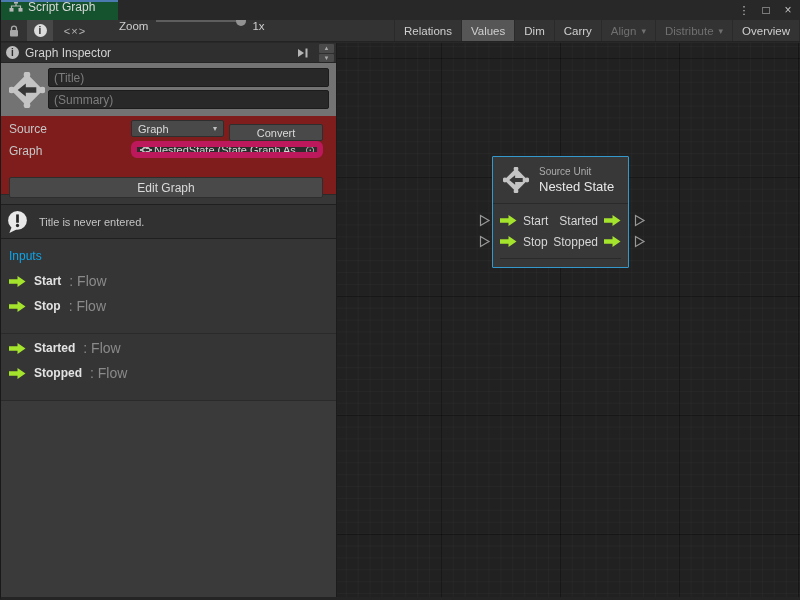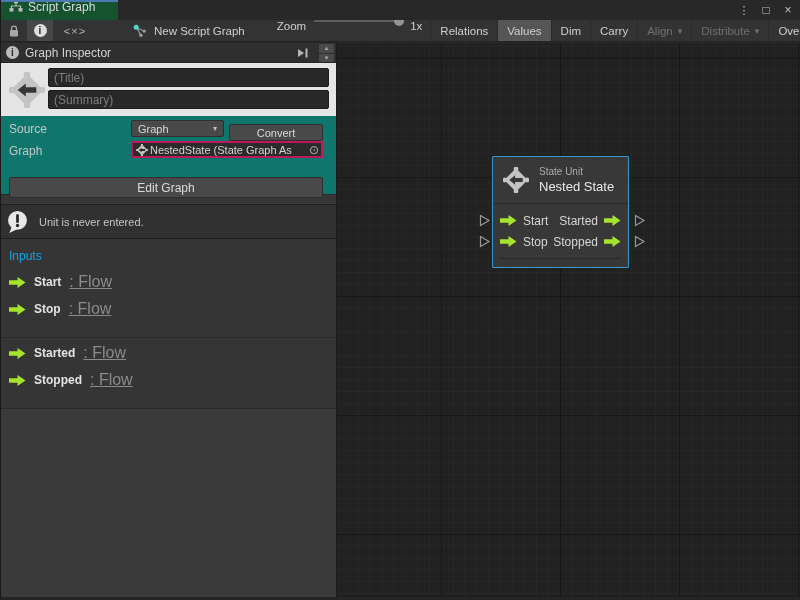--- a/index.html
+++ b/index.html
@@ -48,55 +48,55 @@
   .insp-header { position:relative; height:20px; background:#2f2f2f; border-bottom:1px solid #252525;
                  display:flex; align-items:center; gap:6px; padding:0 5px; }
   .insp-header .title { font-size:12px; color:#d2d2d2; }
   .insp-header .info-circle { background:#bdbdbd; }
   .dock-btn { position:absolute; right:24px; top:2px; width:18px; height:15px; display:flex;
               align-items:center; justify-content:center; }
   .spinner { position:absolute; right:2px; top:1px; width:15px; height:18px; display:flex; flex-direction:column; gap:1px; }
   .spin-btn { flex:1; background:#4a4a4a; color:#a8a8a8; font-size:6px; display:flex; align-items:center;
               justify-content:center; border-radius:1px; }
 
-  .identity { position:relative; height:53px; background:#e5e5e5; }
+  .identity { position:relative; height:53px; background:#737373; }
   .identity .big-icon { position:absolute; left:8px; top:9px; }
   .insp-input { position:absolute; left:47px; width:281px; height:19px; background:#282828;
                 border:1px solid #1c1c1c; border-radius:2px; color:#cfcfcf; font-size:12px;
                 padding:0 5px; font-family:inherit; outline:none; }
   .insp-input::placeholder { color:#7d7d7d; }
   #title-field { top:5px; }
   #summary-field { top:27px; }
 
-  .props { position:relative; height:78px; background:#0f766e; }
+  .props { position:relative; height:78px; background:#7f1d1d; }
   .prop-label { position:absolute; left:8px; font-size:12px; color:#c6c6c6; }
   .dropdown { position:absolute; left:130px; top:4px; width:93px; height:17px; background:#494949;
               border:1px solid #2e2e2e; border-radius:2px; display:flex; align-items:center;
               padding:0 6px; color:#dadada; font-size:11px; }
   .dropdown .caret { margin-left:auto; font-size:8px; color:#c0c0c0; }
   .btn { background:#494949; border:1px solid #2e2e2e; border-radius:2px; color:#dadada;
          display:flex; align-items:center; justify-content:center; }
   .convert-btn { position:absolute; left:228px; top:8px; width:94px; height:17px; font-size:11px; }
   .object-field { position:absolute; left:130px; top:25px; width:192px; height:17px; background:#2b2b2b;
-                  border:2px solid #be185d; border-radius:0; display:flex; align-items:center;
+                  border:6px solid #be185d; border-radius:6px; display:flex; align-items:center;
                   padding:0 2px 0 3px; overflow:hidden; }
   .object-field .obj-text { font-size:11px; color:#d4d4d4; white-space:nowrap; overflow:hidden; flex:1; }
   .object-field .picker { font-size:12px; color:#b4b4b4; flex:0 0 auto; }
   .edit-btn { position:absolute; left:8px; top:61px; width:314px; height:21px; font-size:12px; }
 
   .sep { height:1px; background:#2a2a2a; }
   .warning { height:35px; background:#313131; border-top:1px solid #1f1f1f; border-bottom:1px solid #1f1f1f;
              display:flex; align-items:center; gap:9px; padding:0 4px; }
   .warning .wtext { font-size:11px; color:#c4c4c4; }
 
   .section { background:#353535; padding:6px 8px 10px 8px; }
   .section .sec-title { font-size:12px; color:#0ea5e9; margin:4px 0 10px 0; }
   .port-row { display:flex; align-items:center; gap:8px; margin-bottom:9px; }
   .port-name { font-size:12px; font-weight:bold; color:#e2e2e2; }
-  .port-suffix { font-size:16px; color:#8a8a8a;text-decoration:underline; }
+  .port-suffix { font-size:14px; color:#8a8a8a; }
   .filler { background:#3a3a3a; height:170px; }
 
   
   .canvas { position:absolute; left:335px; top:0; width:465px; height:557px; background-color:#212121;
             border-left:1px solid #1c1c1c; overflow:hidden;
             background-image:
               linear-gradient(rgba(0,0,0,.38) 1px, transparent 1px),
               linear-gradient(90deg, rgba(0,0,0,.38) 1px, transparent 1px),
               linear-gradient(rgba(255,255,255,.024) 1px, transparent 1px),
               linear-gradient(90deg, rgba(255,255,255,.024) 1px, transparent 1px);
@@ -149,29 +149,20 @@
           <path d="M3.5 6.2 V4.6 a2.5 2.5 0 0 1 5 0 V6.2" stroke="#a8a8a8" stroke-width="1.3" fill="none"></path>
           <rect x="2" y="6" width="8" height="6.4" rx="1" fill="#a8a8a8"></rect>
         </svg>
       </span>
       <span class="icon-btn on">
         <span class="info-circle">i</span>
       </span>
       <span class="code-glyph">&lt;×&gt;</span>
     </div>
 
-    <div class="tbtn noborder newgraph">
-      <svg width="14" height="14" viewBox="0 0 14 14">
-        <path d="M4 4 L11 7 M4 4 L7.6 11" stroke="#9a9a9a" stroke-width="1.2" fill="none"></path>
-        <circle cx="3.2" cy="3.2" r="2.5" fill="#52d6c8"></circle>
-        <circle cx="11.2" cy="7.1" r="1.7" fill="#9a9a9a"></circle>
-        <circle cx="7.9" cy="11.3" r="1.7" fill="#9a9a9a"></circle>
-      </svg>
-      <span>New Script Graph</span>
-    </div>
 
     <div class="zoom-group">
       <span>Zoom</span>
       <span class="zoom-track">
         <span class="zoom-knob"></span>
       </span>
       <span>1x</span>
     </div>
 
     <div class="tool-right">
@@ -252,21 +243,21 @@
       <div class="sep"></div>
       <div style="height:9px;background:#373737"></div>
 
       <div class="warning">
         <svg width="25" height="25" viewBox="0 0 24 24">
           <circle cx="12" cy="11" r="9" fill="#e8e8e8"></circle>
           <path d="M6.5 17 L4.2 23 L11.5 19.5 Z" fill="#e8e8e8"></path>
           <rect x="10.7" y="5.2" width="2.6" height="8" fill="#262626"></rect>
           <circle cx="12" cy="15.8" r="1.6" fill="#262626"></circle>
         </svg>
-        <span class="wtext">Unit is never entered.</span>
+        <span class="wtext">Title is never entered.</span>
       </div>
 
       <div class="section">
         <div class="sec-title">Inputs</div>
         <div class="port-row">
           <svg class="flow-arrow" width="17" height="11" viewBox="0 0 17 11">
             <path d="M0 3.2 h8.5 V0 l8 5.5 -8 5.5 V7.8 H0 Z" fill="#a5e42d"></path>
           </svg>
           <span class="port-name">Start</span>
           <span class="port-suffix">: Flow</span>
@@ -322,21 +313,21 @@
         <div class="node-header">
           <svg width="26" height="26" viewBox="0 0 24 24">
             <path d="M12 1.2 22.8 12 12 22.8 1.2 12Z" fill="#c4c4c4"></path>
             <circle cx="12" cy="1.8" r="2.2" fill="#c4c4c4"></circle>
             <circle cx="22.2" cy="12" r="2.2" fill="#c4c4c4"></circle>
             <circle cx="12" cy="22.2" r="2.2" fill="#c4c4c4"></circle>
             <circle cx="1.8" cy="12" r="2.2" fill="#c4c4c4"></circle>
             <path d="M5.8 12 l5.4 -4.4 v2.6 h7 v3.6 h-7 v2.6 Z" fill="#383838"></path>
           </svg>
           <div>
-            <div class="node-kind">State Unit</div>
+            <div class="node-kind">Source Unit</div>
             <div class="node-title">Nested State</div>
           </div>
         </div>
         <div class="node-body">
           <div class="node-row">
             <span class="in">
               <svg class="flow-arrow" width="17" height="11" viewBox="0 0 17 11">
                 <path d="M0 3.2 h8.5 V0 l8 5.5 -8 5.5 V7.8 H0 Z" fill="#a5e42d"></path>
               </svg>
               <span class="node-port-label">Start</span>

